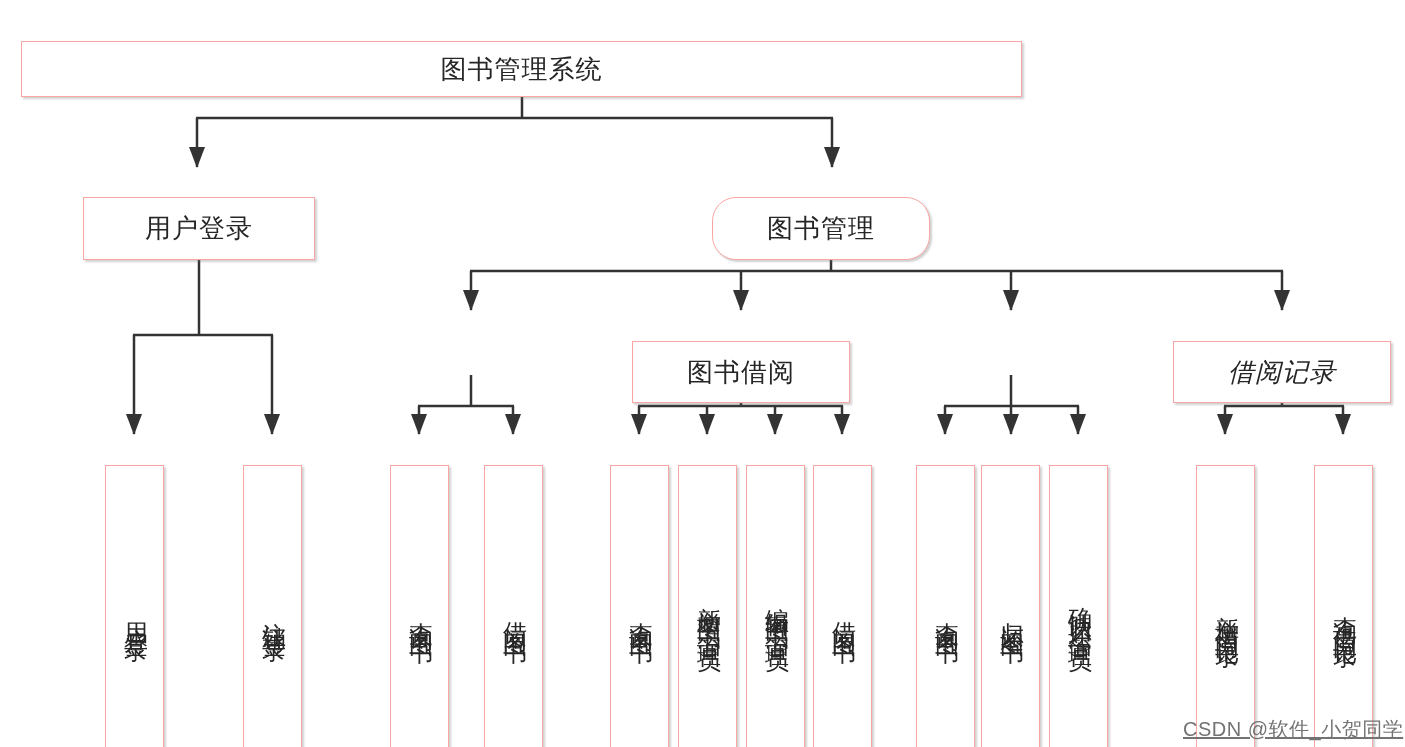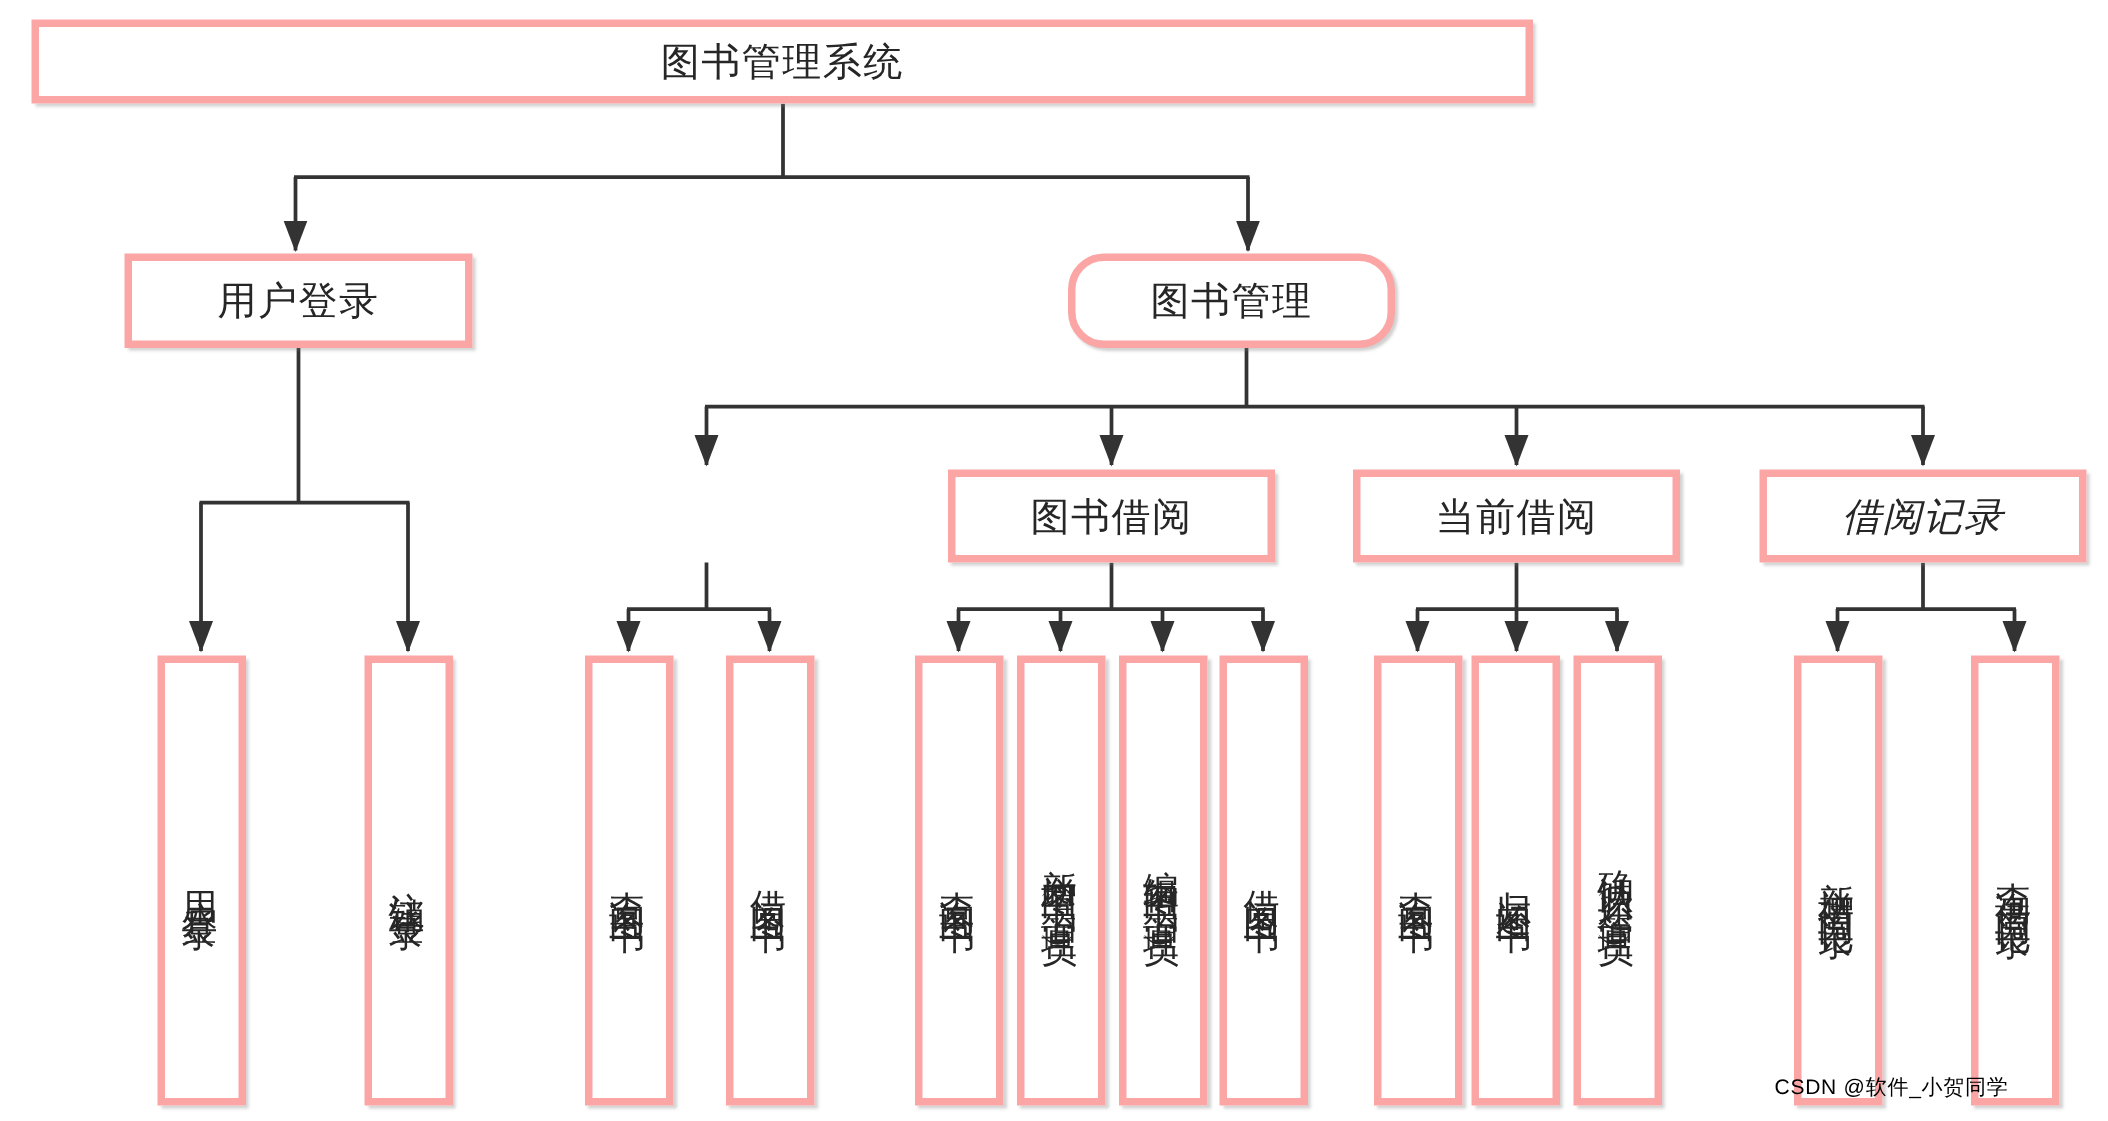--- a/index.html
+++ b/index.html
@@ -8,47 +8,49 @@
     width:1405px;height:747px;
     background:#ffffff;
     font-family:"Liberation Sans","DejaVu Sans",sans-serif;
     overflow:hidden;
   }
   #wires{position:absolute;left:0;top:0;z-index:1;}
   .box{
     position:absolute;
     box-sizing:border-box;
     background:#ffffff;
-    border:5px solid #fca5a5;
+    border:1px solid #fca5a5;
     box-shadow:2px 2px 2px rgba(120,120,120,0.35);
     color:#262626;
     display:flex;align-items:center;justify-content:center;
     z-index:2;
+    margin-top:28px;
   }
   .hbox{
     font-size:26px;
     letter-spacing:1px;
     white-space:nowrap;
   }
   .vbox{
     display:block;
     writing-mode:vertical-rl;
     text-orientation:mixed;
     text-align:center;
     font-size:24px;
     letter-spacing:6px;
     line-height:53px;
   }
   .watermark{
     position:absolute;
     z-index:3;
-    font-size:14px;
-    color:#000000;
+    font-size:20px;
+    color:#737373;
     white-space:nowrap;
     letter-spacing:0.5px;
+    text-decoration:underline;
   }
 </style>
 </head>
 <body>
 
 <div id="canvas">
 
   <svg id="wires" width="1405" height="747" viewBox="0 0 1405 747">
     <defs>
       <marker id="ah" markerUnits="userSpaceOnUse" markerWidth="22" markerHeight="18" refX="20" refY="8" orient="auto">
@@ -98,21 +100,20 @@
       <line x1="1343" y1="406" x2="1343" y2="434" marker-end="url(#ah)"></line>
     </g>
   </svg>
 
   <div class="box hbox" style="left:21px;top:13px;width:1001px;height:56px;">图书管理系统</div>
 
   <div class="box hbox" style="left:83px;top:169px;width:232px;height:63px;">用户登录</div>
   <div class="box hbox" style="left:712px;top:169px;width:218px;height:63px;border-radius:24px;">图书管理</div>
 
   <div class="box hbox" style="left:632px;top:313px;width:218px;height:62px;">图书借阅</div>
-  <div class="box hbox" style="left:902px;top:313px;width:218px;height:62px;">当前借阅</div>
   <div class="box hbox" style="left:1173px;top:313px;width:218px;height:62px;font-style:italic;">借阅记录</div>
 
   <div class="box vbox" style="left:105px;top:437px;width:59px;height:300px;">用户登录</div>
   <div class="box vbox" style="left:243px;top:437px;width:59px;height:300px;">注销登录</div>
 
   <div class="box vbox" style="left:390px;top:437px;width:59px;height:300px;">查询图书</div>
   <div class="box vbox" style="left:484px;top:437px;width:59px;height:300px;">借阅图书</div>
 
   <div class="box vbox" style="left:610px;top:437px;width:59px;height:300px;">查询图书</div>
   <div class="box vbox" style="left:678px;top:437px;width:59px;height:300px;">新增图书（管理员）</div>

